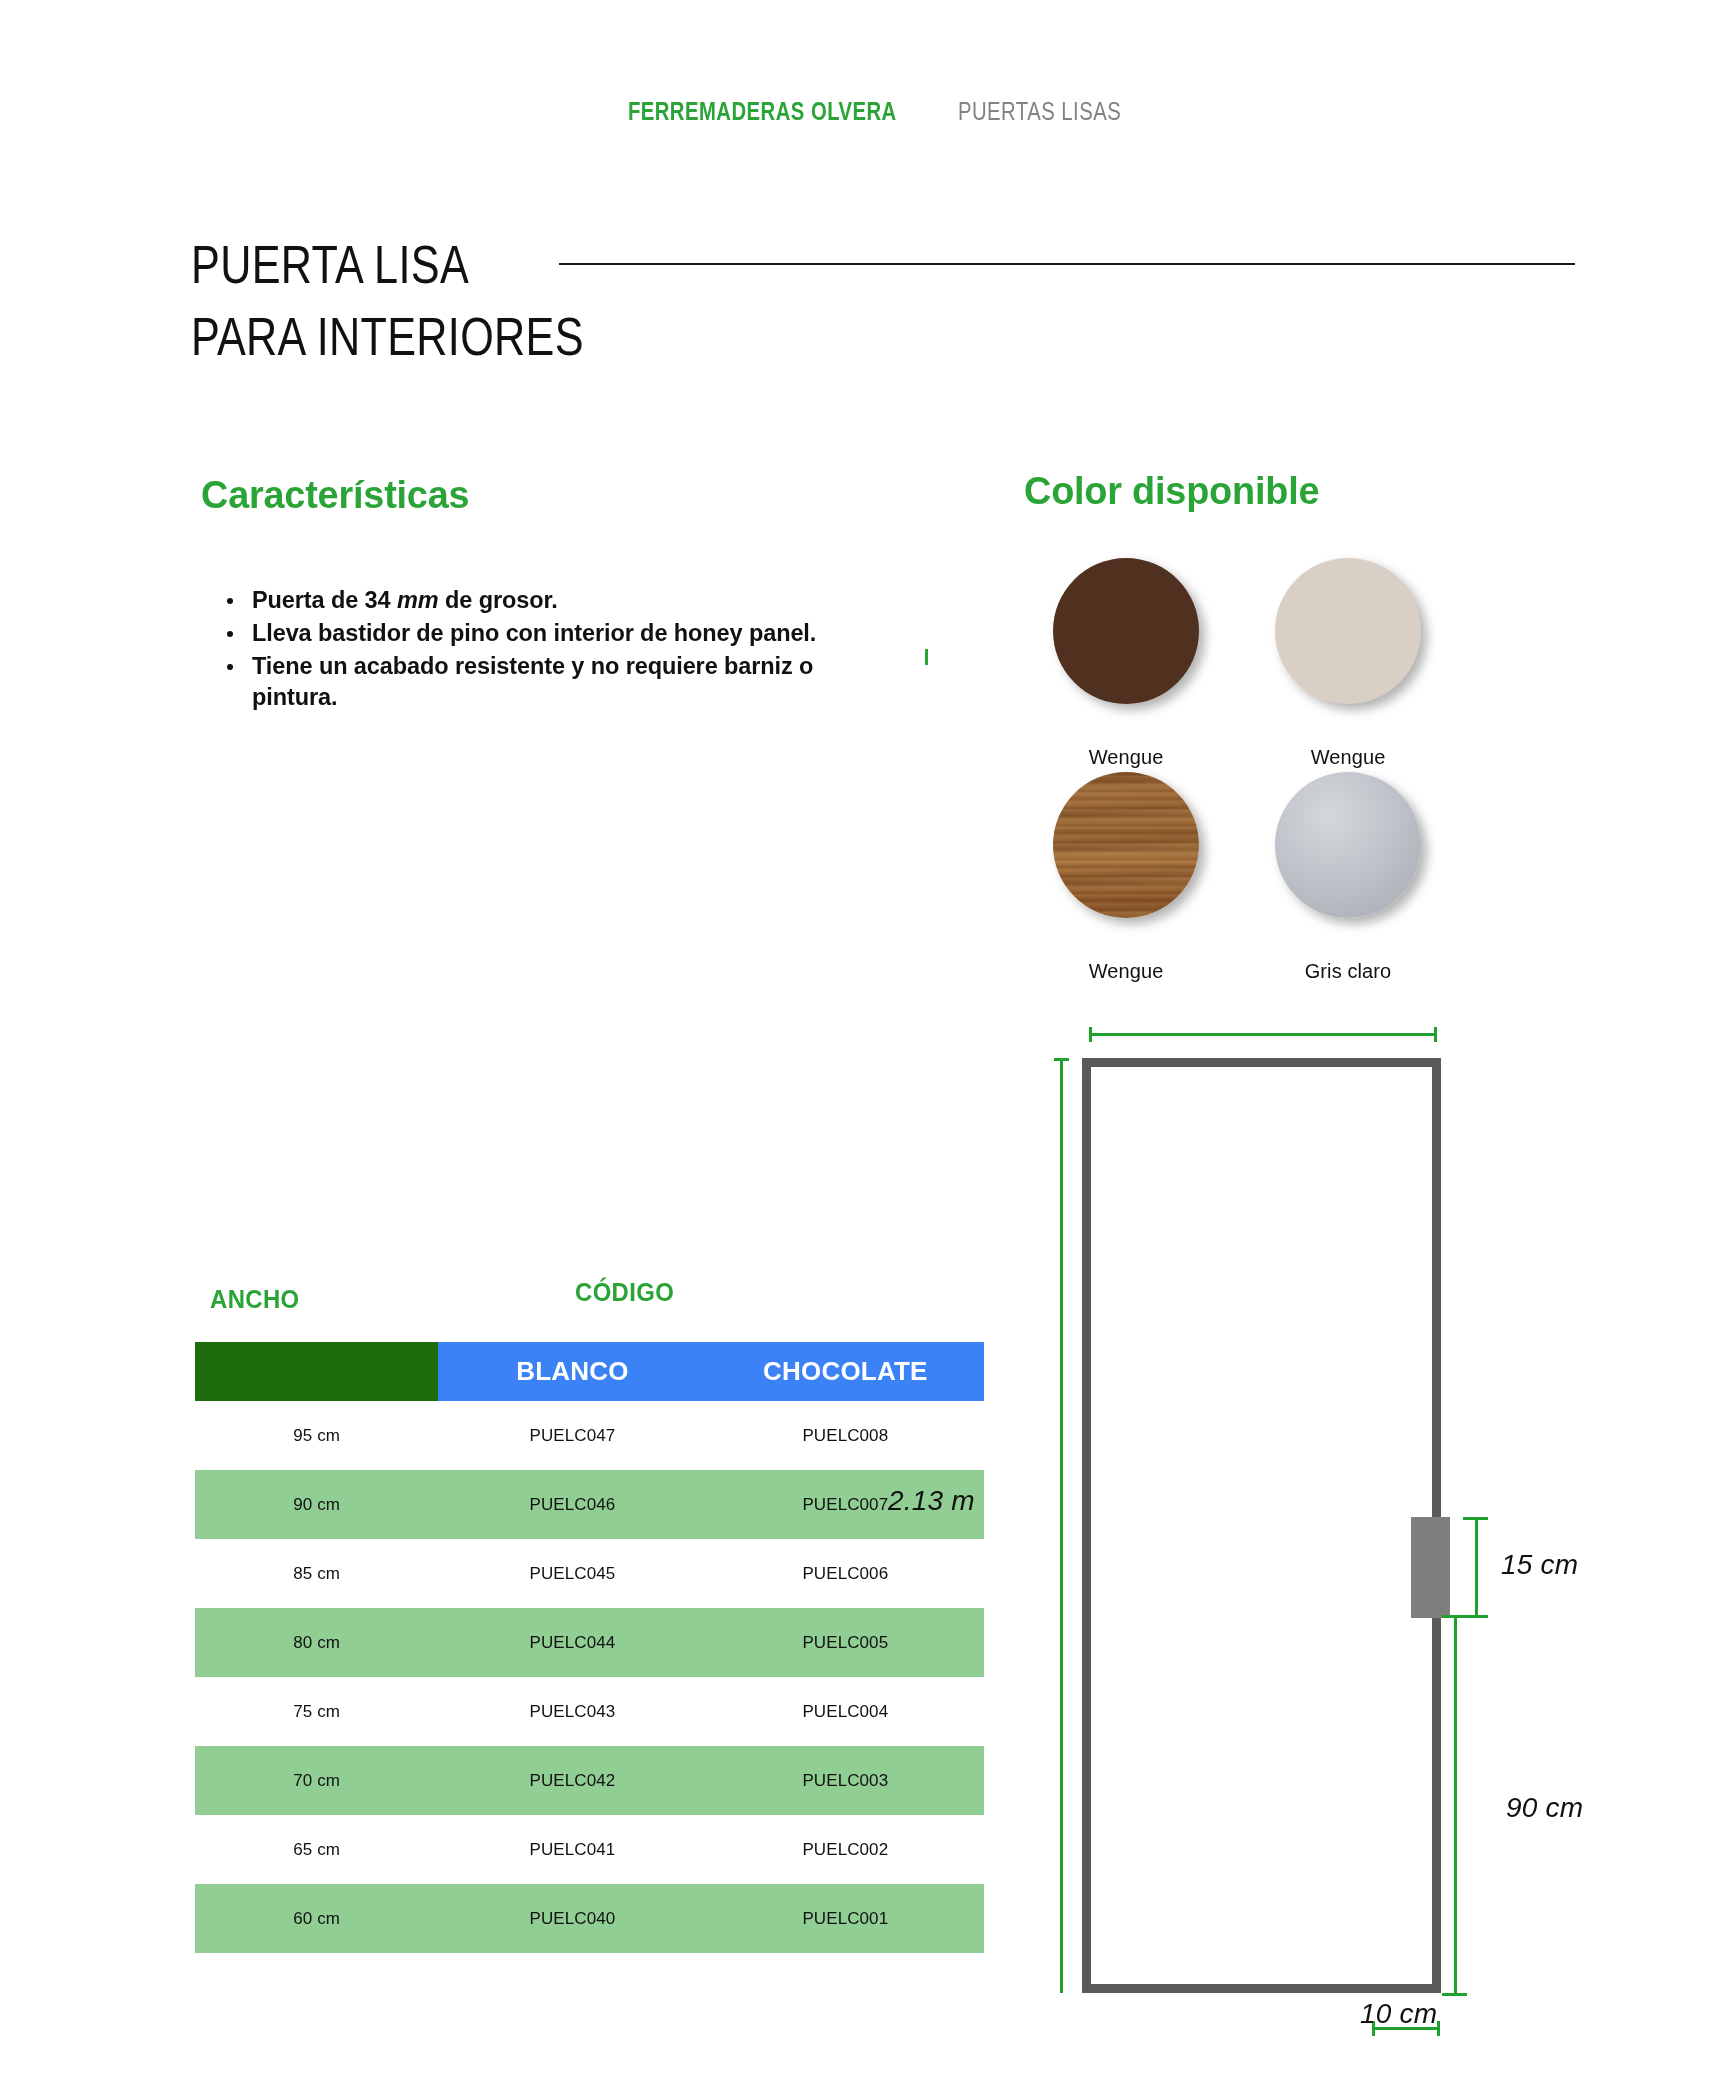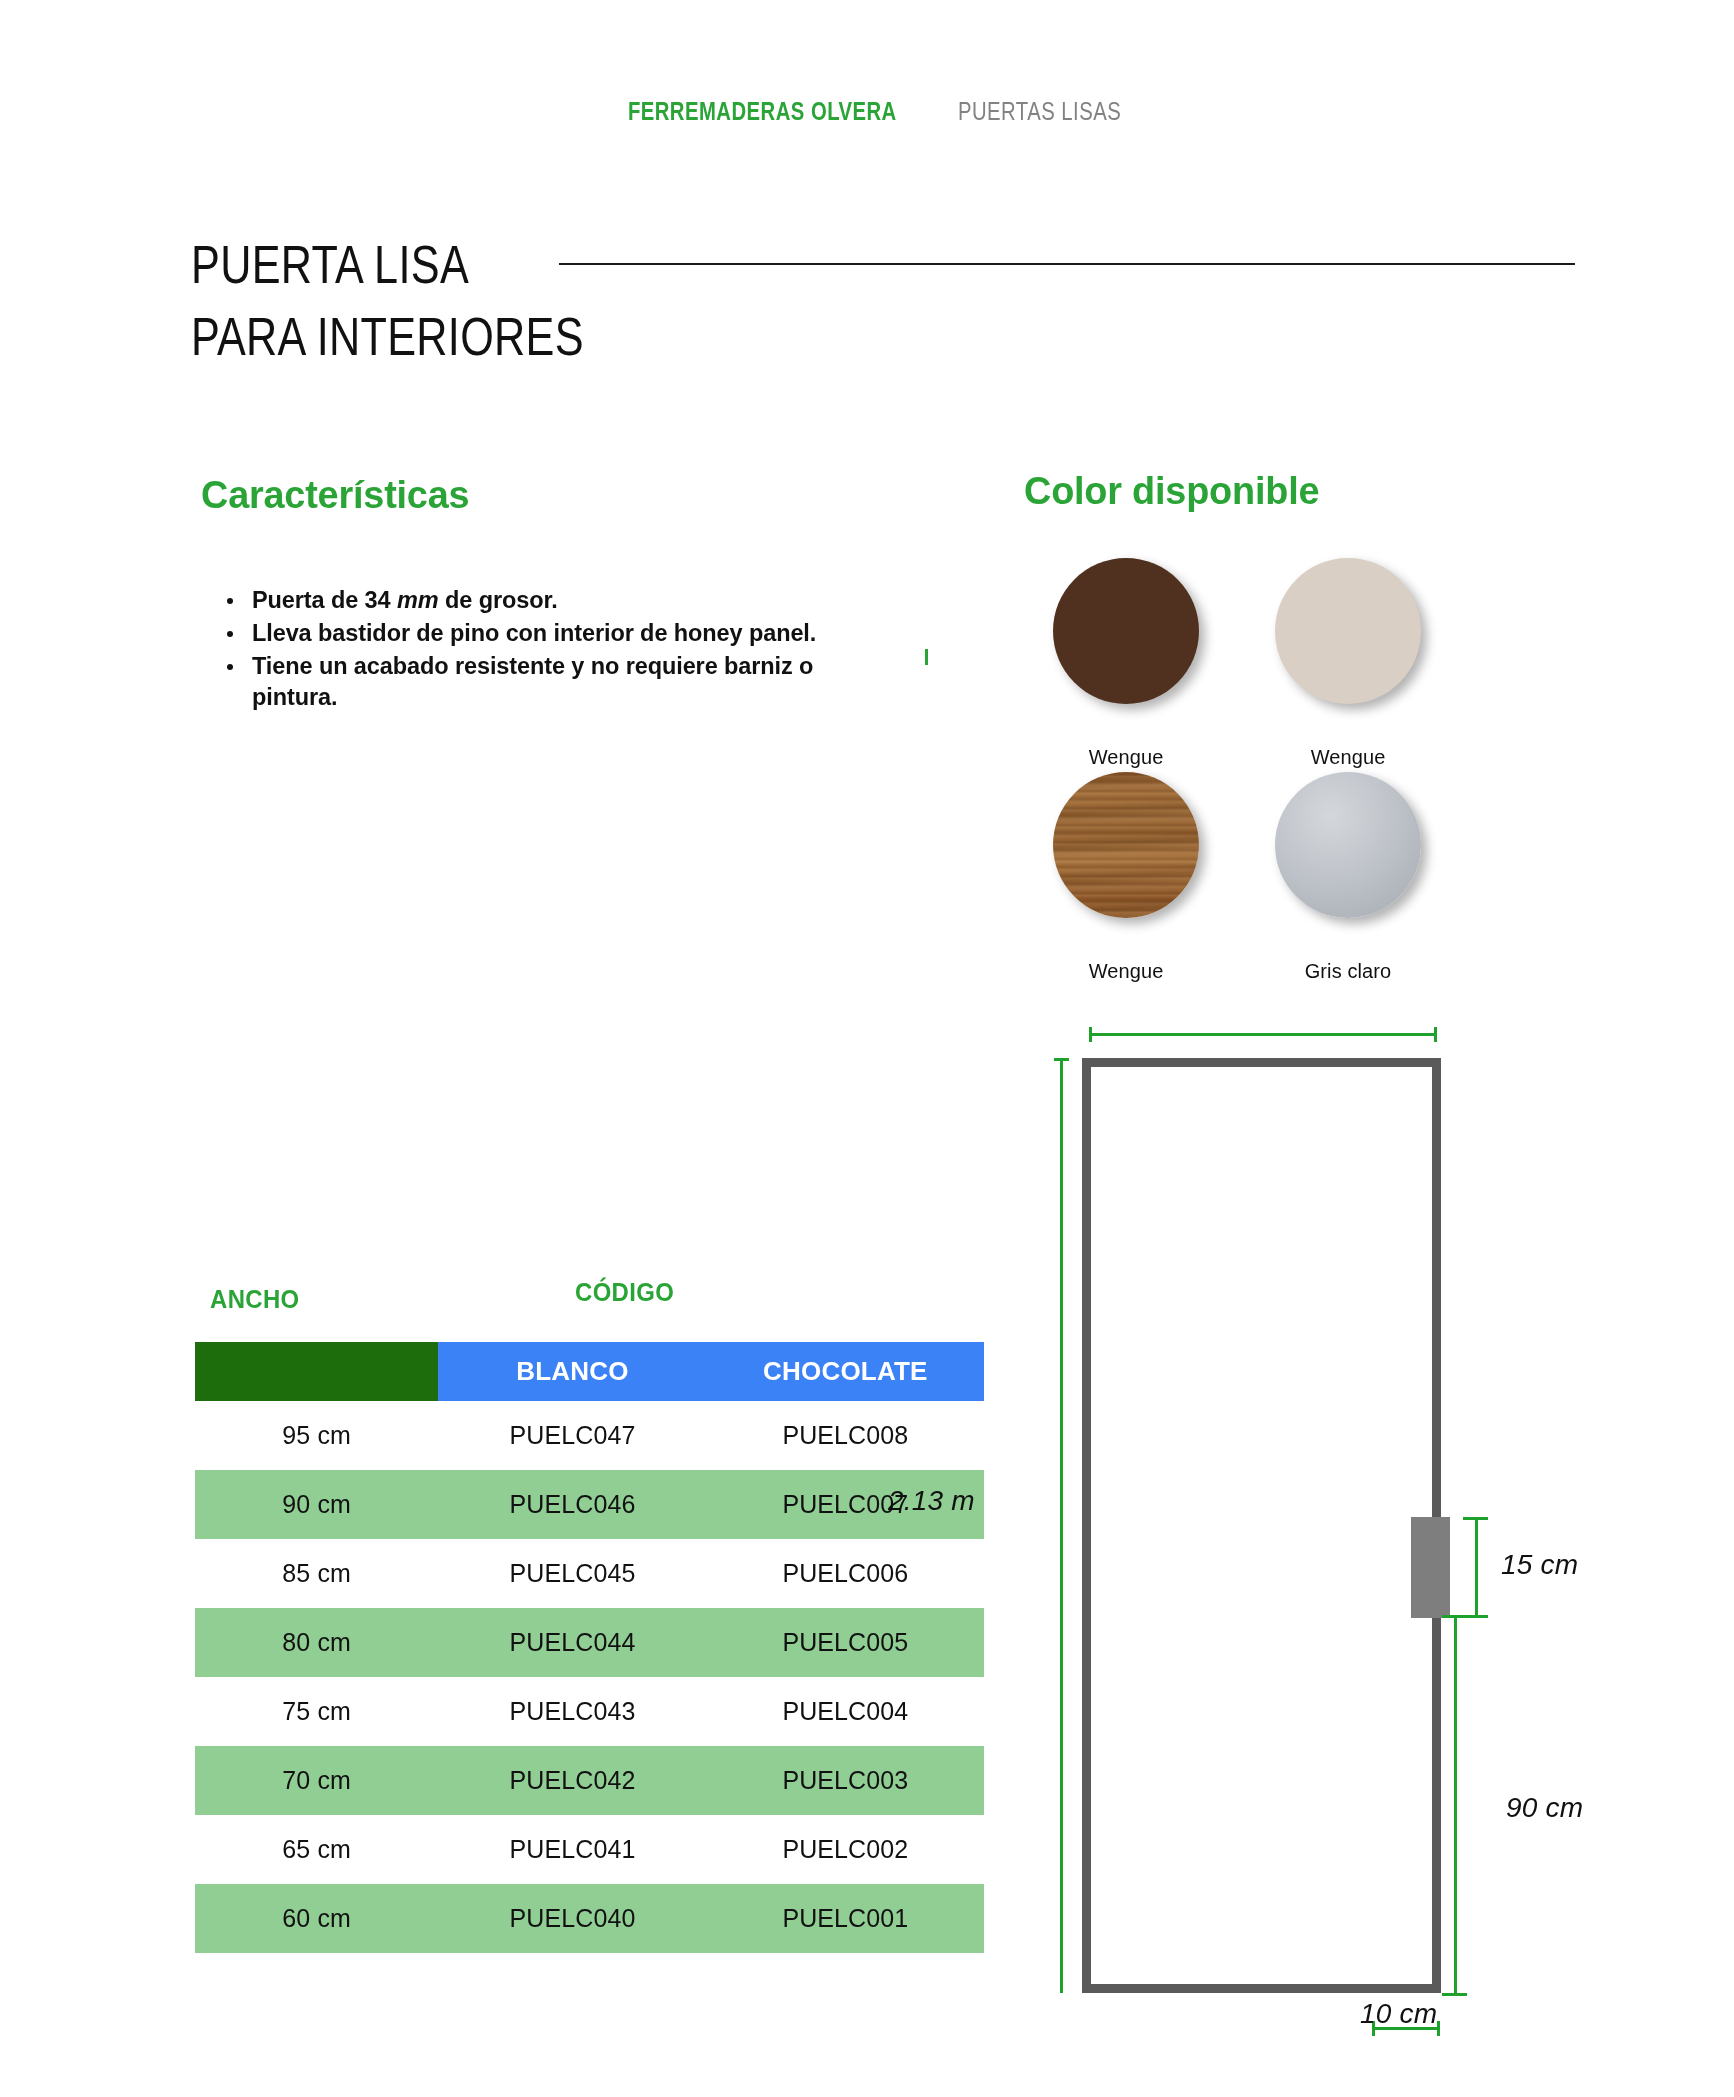--- a/index.html
+++ b/index.html
@@ -238,21 +238,21 @@
     height: 59px;
     letter-spacing: 0.2px;
     text-align: center;
     padding: 0;
     transform: none;
   }
   #size-table thead th.blank-head { background: #1E6D0C; }
 
   #size-table tbody td {
     height: 69px;
-    font-size: 25px;
+    font-size: 17px;
     color: #111111;
     text-align: center;
     padding: 0;
     letter-spacing: 0.1px;
   }
   #size-table tbody tr.shaded td {
     background: #91CE94;
   }
 
   

